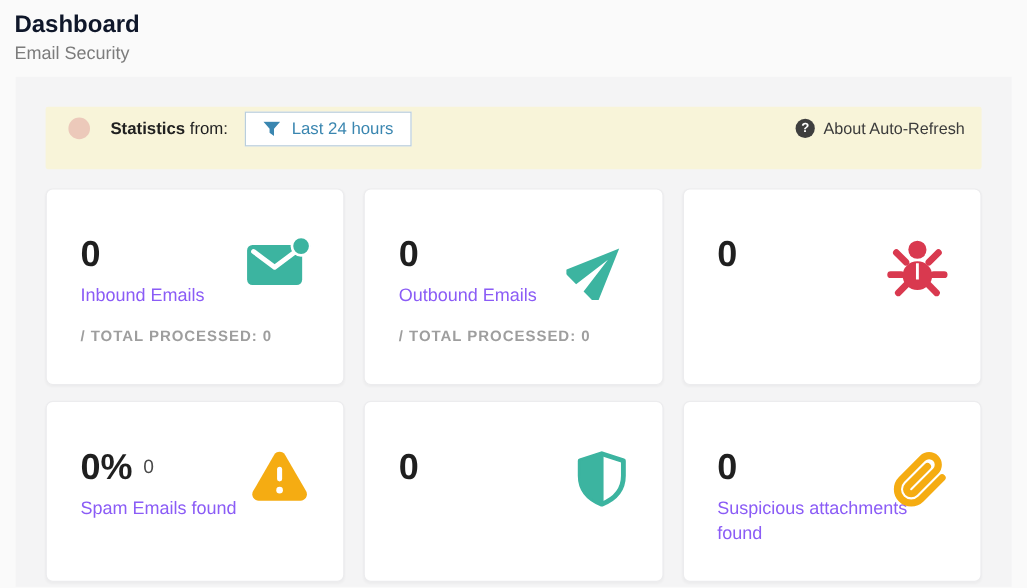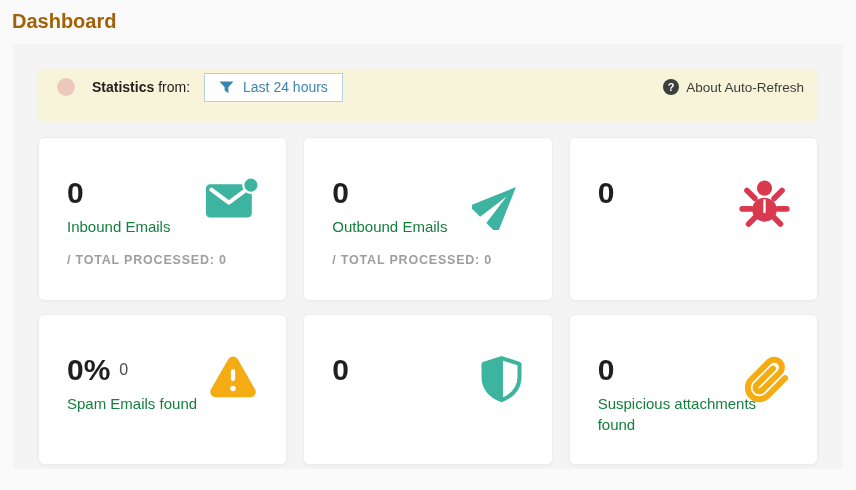--- a/index.html
+++ b/index.html
@@ -3,21 +3,21 @@
 <meta charset="utf-8">
 <style>
   * { box-sizing: border-box; margin: 0; padding: 0; }
   html, body { width: 856px; height: 490px; overflow: hidden; }
   body {
     font-family: "Liberation Sans", sans-serif;
     background: #fafafa;
     color: #212121;
   }
   .page-header { padding: 9px 12px 0 12px; }
-  .page-title { font-size: 20px; font-weight: 700; color: #a16207; line-height: 1.2; }
+  .page-title { font-size: 20px; font-weight: 700; color: #0f172a; line-height: 1.2; }
   .page-subtitle { font-size: 15px; color: #7c7c7c; margin-top: 3px; }
 
   .panel {
     margin: 11px 13px 0 13px;
     background: #f4f4f5;
     padding: 25px;
     height: 425px;
   }
 
   .stats-bar {
@@ -93,21 +93,21 @@
     line-height: 1;
   }
   .card-value-secondary {
     font-size: 16px;
     color: #4a4a4a;
     margin-left: 9px;
     font-weight: 400;
   }
   .card-label {
     font-size: 15px;
-    color: #15803d;
+    color: #8b5cf6;
     margin-top: 8px;
     line-height: 1.4;
     max-width: 168px;
   }
   .card-sub {
     font-size: 12.5px;
     font-weight: 700;
     color: #9e9e9e;
     letter-spacing: 0.8px;
     margin-top: 16px;
@@ -118,20 +118,21 @@
     top: 39px;
     right: 27px;
     line-height: 0;
   }
 </style>
 </head>
 <body>
 
 <div class="page-header">
   <div class="page-title">Dashboard</div>
+  <div class="page-subtitle">Email Security</div>
 </div>
 
 <div class="panel">
 
   <div class="stats-bar" style="background-color: rgb(248, 244, 217);">
     <span class="status-dot" style="background-color: rgb(236, 201, 186);"></span>
     <span class="stats-label"><span class="bold">Statistics</span><span> from:</span></span>
     <button class="range-button" style="color: rgb(58, 134, 176);">
       <span style="line-height:0;">
         <svg viewBox="0 0 16 14" width="15" height="13">

